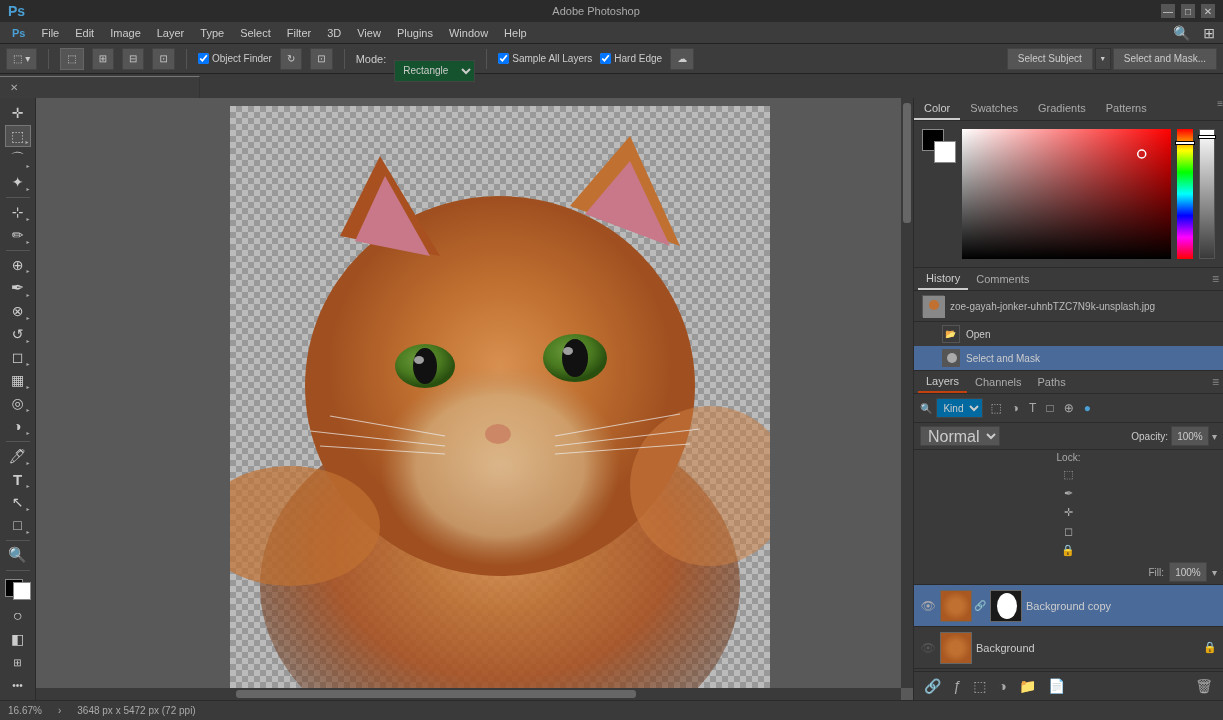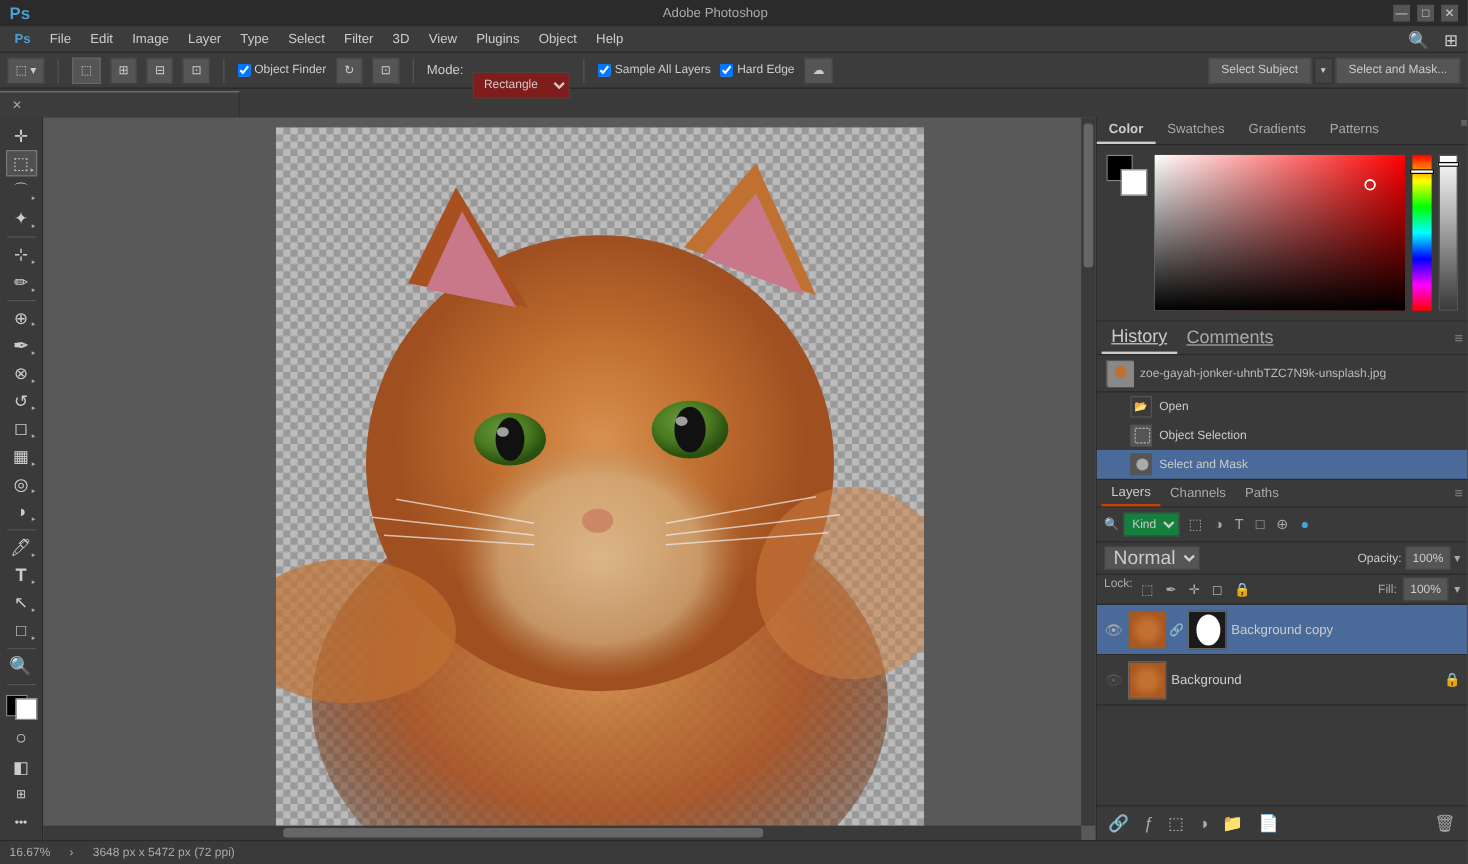--- a/index.html
+++ b/index.html
@@ -11,21 +11,21 @@
     #titlebar .controls { display: flex; gap: 6px; }
     #titlebar .win-btn { width: 14px; height: 14px; background: #555; border: none; color: #ccc; font-size: 10px; cursor: pointer; display: flex; align-items: center; justify-content: center; }
 
     
     #menubar { height: 22px; background: #3c3c3c; display: flex; align-items: center; padding: 0 4px; border-bottom: 1px solid #222; }
     .menu-item { padding: 2px 8px; cursor: pointer; font-size: 11px; color: #ccc; }
 
     
     #optionsbar { height: 30px; background: #3c3c3c; border-bottom: 1px solid #222; display: flex; align-items: center; padding: 0 6px; gap: 8px; }
     .opt-btn { background: #555; border: 1px solid #444; color: #ccc; padding: 2px 6px; font-size: 10px; cursor: pointer; height: 22px; display: flex; align-items: center; gap: 3px; }
-    .opt-select { background: #7f1d1d; border: 1px solid #444; color: #ccc; font-size: 10px; height: 22px; padding: 0 4px; cursor: pointer; margin-top: 24px; }
+    .opt-select { background: #14532d; border: 1px solid #444; color: #ccc; font-size: 10px; height: 22px; padding: 0 4px; cursor: pointer; margin-top: 24px; }
     .opt-checkbox { display: flex; align-items: flex-end; gap: 3px; font-size: 10px; color: #ccc; cursor: pointer; }
     .opt-checkbox input { width: 11px; height: 11px; }
     .opt-sep { width: 1px; height: 20px; background: #555; margin: 0 3px; }
     .opt-icon-btn { background: #3c3c3c; border: none; color: #ccc; font-size: 14px; cursor: pointer; padding: 2px 4px; }
     .select-subject-btn { background: #555; border: 1px solid #444; color: #ccc; padding: 2px 10px; font-size: 10px; cursor: pointer; height: 22px; }
     .select-mask-btn { background: #555; border: 1px solid #444; color: #ccc; padding: 2px 10px; font-size: 10px; cursor: pointer; height: 22px; }
     .dropdown-arrow { background: #444; border: 1px solid #333; color: #ccc; width: 16px; height: 22px; cursor: pointer; display: flex; align-items: center; justify-content: center; font-size: 8px; }
 
     
     #tabbar { height: 24px; background: #3a3a3a; display: flex; align-items: flex-end; padding-left: 0; }
@@ -52,52 +52,52 @@
     .scroll-thumb-v { position: absolute; top: 5px; left: 2px; right: 2px; height: 120px; background: #666; border-radius: 3px; }
     .scroll-thumb-h { position: absolute; left: 200px; top: 2px; bottom: 2px; width: 400px; background: #666; border-radius: 3px; }
 
     
     #panel-right { width: 310px; background: #3a3a3a; border-left: 1px solid #2a2a2a; display: flex; flex-direction: column; flex-shrink: 0; }
 
     
     #color-panel { border-bottom: 1px solid #2a2a2a; }
     .panel-tabs { display: flex; background: #3a3a3a; border-bottom: 1px solid #2a2a2a; }
     .panel-tab { padding: 4px 10px; font-size: 11px; color: #aaa; cursor: pointer; border-bottom: 2px solid transparent; }
-    .panel-tab.active { color: #ccc; border-bottom: 2px solid #ccc; font-weight: bold; }
+    .panel-tab.active { color: #ccc; border-bottom: 2px solid #ccc; }
     .color-picker-area { display: flex; padding: 8px; gap: 6px; }
     .color-swatches { display: flex; flex-direction: column; gap: 2px; align-items: center; }
 
     
     #history-panel { border-bottom: 1px solid #2a2a2a; flex-shrink: 0; }
     .history-tabs { display: flex; align-items: center; background: #3a3a3a; border-bottom: 1px solid #2a2a2a; padding: 0 4px; }
-    .history-tab { padding: 4px 8px; font-size: 15px; cursor: pointer; color: #aaa; text-decoration: underline; }
+    .history-tab { padding: 4px 8px; font-size: 11px; cursor: pointer; color: #aaa; }
     .history-tab.active { color: #ccc; border-bottom: 2px solid #ccc; }
     .history-panel-icon { margin-left: auto; cursor: pointer; color: #888; font-size: 12px; }
     .history-source { display: flex; align-items: center; gap: 6px; padding: 4px 8px; background: #3a3a3a; border-bottom: 1px solid #2a2a2a; }
     .history-source-thumb { width: 22px; height: 22px; background: #888; border: 1px solid #555; }
     .history-source-label { font-size: 10px; color: #bbb; flex: 1; }
     .history-item { display: flex; align-items: center; gap: 6px; padding: 3px 8px; cursor: pointer; }
     .history-item.selected { background: #4a6a9a; }
     .history-item-check { width: 14px; height: 14px; background: transparent; }
     .history-thumb { width: 18px; height: 18px; background: #666; border: 1px solid #555; display: flex; align-items: center; justify-content: center; font-size: 10px; }
     .history-label { font-size: 10px; color: #ccc; }
 
     
     #layers-panel { flex: 1; display: flex; flex-direction: column; min-height: 0; }
     .layers-tabs { display: flex; align-items: center; background: #3a3a3a; border-bottom: 1px solid #2a2a2a; padding: 0 4px; }
     .layers-tab { padding: 4px 8px; font-size: 11px; cursor: pointer; color: #aaa; }
     .layers-tab.active { color: #ccc; border-bottom: 2px solid #c2410c; }
     .layers-options-bar { display: flex; align-items: center; gap: 4px; padding: 4px 6px; border-bottom: 1px solid #2a2a2a; }
-    .layers-kind-select { background: #15803d; border: 1px solid #444; color: #ccc; font-size: 10px; height: 20px; padding: 0 2px; }
+    .layers-kind-select { background: #0369a1; border: 1px solid #444; color: #ccc; font-size: 10px; height: 20px; padding: 0 2px; }
     .layers-icon-btn { background: transparent; border: none; color: #aaa; cursor: pointer; font-size: 12px; padding: 1px 3px; }
     .layers-controls { display: flex; align-items: center; gap: 4px; padding: 3px 6px; border-bottom: 1px solid #2a2a2a; font-size: 10px; }
     .blend-select { background: #555; border: 1px solid #444; color: #ccc; font-size: 16px; height: 20px; padding: 0 3px; width: 80px; }
     .opacity-ctrl { display: flex; align-items: center; gap: 3px; margin-left: auto; }
     .opacity-input { background: #555; border: 1px solid #444; color: #ccc; width: 38px; height: 20px; font-size: 10px; text-align: center; }
-    .layers-lock { display: flex; gap: 4px; padding: 2px 6px; border-bottom: 1px solid #2a2a2a; font-size: 10px; color: #aaa; }
+    .layers-lock { display: flex; align-items: center; gap: 4px; padding: 2px 6px; border-bottom: 1px solid #2a2a2a; font-size: 10px; color: #aaa; flex-direction: column; }
     .lock-icon-btn { background: transparent; border: none; color: #aaa; cursor: pointer; font-size: 11px; padding: 1px 3px; }
     .fill-ctrl { display: flex; align-items: center; gap: 5px; margin-left: auto; }
     .fill-input { background: #555; border: 1px solid #444; color: #ccc; width: 38px; height: 20px; font-size: 10px; text-align: center; }
     
     
     .layers-list { flex: 1; overflow-y: auto; }
     .layer-row { display: flex; align-items: center; gap: 4px; padding: 3px 6px; cursor: pointer; height: 42px; border-bottom: 1px solid #2a2a2a; }
     .layer-row.selected { background: #4a6a9a; }
     .layer-eye { width: 16px; height: 16px; display: flex; align-items: center; justify-content: center; color: #aaa; font-size: 12px; cursor: pointer; }
     .layer-thumb { width: 32px; height: 32px; background: #555; border: 1px solid #666; overflow: hidden; display: flex; align-items: center; justify-content: center; flex-shrink: 0; }
@@ -134,21 +134,21 @@
   <span class="menu-item">File</span>
   <span class="menu-item">Edit</span>
   <span class="menu-item">Image</span>
   <span class="menu-item">Layer</span>
   <span class="menu-item">Type</span>
   <span class="menu-item">Select</span>
   <span class="menu-item">Filter</span>
   <span class="menu-item">3D</span>
   <span class="menu-item">View</span>
   <span class="menu-item">Plugins</span>
-  <span class="menu-item">Object</span>
+  <span class="menu-item">Window</span>
   <span class="menu-item">Help</span>
   <div style="margin-left:auto; display:flex; gap:4px;">
     <button class="opt-icon-btn">🔍</button>
     <button class="opt-icon-btn">⊞</button>
   </div>
 </div>
 
 <div id="optionsbar">
   <button class="opt-btn">⬚ ▾</button>
   <div class="opt-sep"></div>
@@ -423,30 +423,20 @@
               <circle cx="11" cy="9" r="5" fill="#c07030"></circle>
             </svg>
         </div>
         <span class="history-source-label">zoe-gayah-jonker-uhnbTZC7N9k-unsplash.jpg</span>
       </div>
       <div class="history-item">
         <div class="history-item-check"></div>
         <div class="history-thumb" style="background:#3a3a3a; border:1px solid #555; font-size:9px; color:#aaa;">📂</div>
         <span class="history-label">Open</span>
       </div>
-      <div class="history-item">
-        <div class="history-item-check"></div>
-        <div class="history-thumb" style="background:#555; border:1px solid #555;">
-          <svg width="18" height="18">
-              <rect width="18" height="18" fill="#555"></rect>
-              <rect x="3" y="3" width="12" height="12" fill="none" stroke="#aaa" stroke-width="1" stroke-dasharray="2,1"></rect>
-            </svg>
-        </div>
-        <span class="history-label">Object Selection</span>
-      </div>
       <div class="history-item selected">
         <div class="history-item-check"></div>
         <div class="history-thumb" style="background:#555; border:1px solid #555;">
           <svg width="18" height="18">
               <rect width="18" height="18" fill="#555"></rect>
               <circle cx="9" cy="9" r="5" fill="#aaa"></circle>
             </svg>
         </div>
         <span class="history-label">Select and Mask</span>
       </div>

